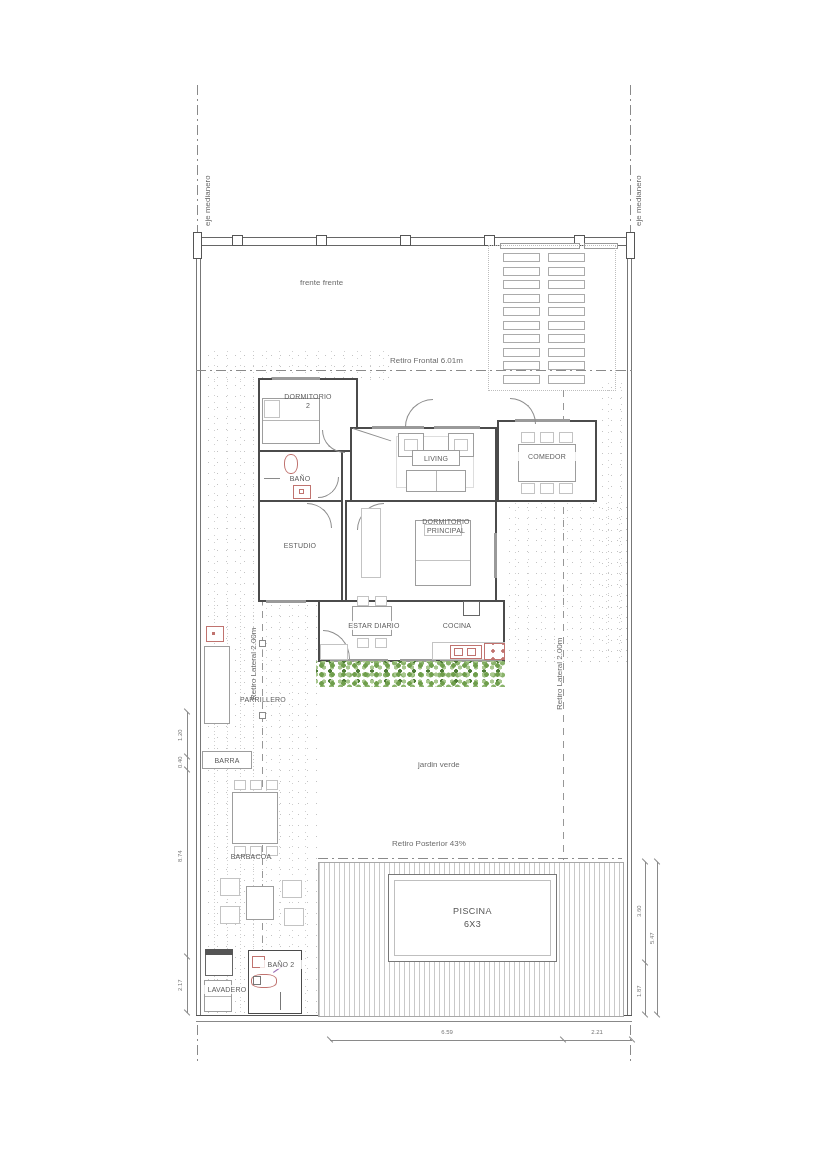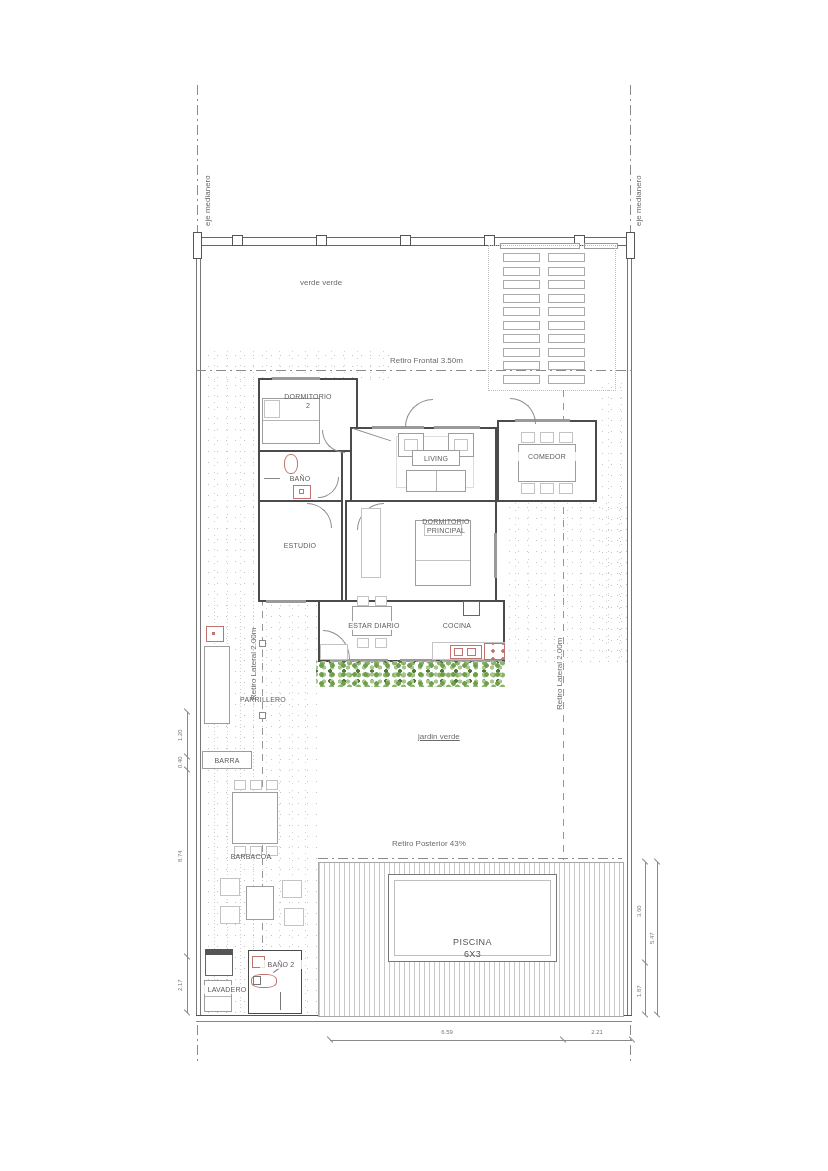--- a/index.html
+++ b/index.html
@@ -26,21 +26,21 @@
      background:repeating-linear-gradient(to bottom,#8a8a8a 0 10px,transparent 10px 14px,#8a8a8a 14px 16px,transparent 16px 20px);}
   .dashdot-h{position:absolute;height:1px;
      background:repeating-linear-gradient(to right,#8a8a8a 0 10px,transparent 10px 14px,#8a8a8a 14px 16px,transparent 16px 20px);}
   .dash-v{position:absolute;width:1px;
      background:repeating-linear-gradient(to bottom,#979797 0 7px,transparent 7px 13px);}
   .dot-rect{position:absolute;border:1px dotted #bdbdbd;}
   .deck{position:absolute;background:repeating-linear-gradient(to right,#c9c9c9 0 1px,#fff 1px 5px);
         border:1px solid #a8a8a8;}
   .pool{position:absolute;background:#fff;border:1.5px solid #777;
         box-shadow:inset 0 0 0 5px #fff,inset 0 0 0 6px #bfbfbf;
-        display:flex;align-items:flex-end;justify-content:center;}
+        display:flex;align-items:center;justify-content:center;}
   .pool-lbl{font-size:9px;color:#555;text-align:center;white-space:pre-line;line-height:1.4;letter-spacing:.4px;}
   .hedge{position:absolute;
      background-image:radial-gradient(circle,#6f9e4c 2px,transparent 2.6px),
                       radial-gradient(circle,#a8c78e 1.8px,transparent 2.4px),
                       radial-gradient(circle,#4e7c36 1.6px,transparent 2.2px),
                       radial-gradient(circle,#8ab36b 2.2px,transparent 2.8px);
      background-size:11px 9px,8px 7px,14px 10px,9px 12px;
      background-position:0 0,4px 3px,7px 5px,2px 8px;}
   .win{position:absolute;background:#9a9a9a;}
   .arc-tl{position:absolute;border-left:1px solid #8d8d8d;border-top:1px solid #8d8d8d;border-top-left-radius:100%;}
@@ -81,21 +81,21 @@
   <div class="abs" style="left:626px;top:232px;width:9px;height:27px;border:1.5px solid #555;background:#fff;"></div>
   <div class="pillar" style="left:232px;top:235px;"></div>
   <div class="pillar" style="left:316px;top:235px;"></div>
   <div class="pillar" style="left:400px;top:235px;"></div>
   <div class="pillar" style="left:484px;top:235px;"></div>
   <div class="pillar" style="left:574px;top:235px;"></div>
   <div class="abs" style="left:500px;top:243px;width:80px;height:6px;border:1px solid #999;background:#fff;"></div>
   <div class="abs" style="left:584px;top:243px;width:34px;height:6px;border:1px solid #999;background:#fff;"></div>
   <div class="abs" style="left:196px;top:1015px;width:436px;height:7px;border-top:1.5px solid #555;border-bottom:1px solid #888;background:#fff;"></div>
 
-  <div class="zone" style="left:300px;top:278px;">verde verde</div>
+  <div class="zone" style="left:300px;top:278px;">frente frente</div>
   <div class="dot-rect" style="left:488px;top:245px;width:126px;height:144px;"></div>
   <div class="paver-grid" style="left:503px;top:253px;">
     <div class="paver"></div>
       <div class="paver"></div>
     <div class="paver"></div>
       <div class="paver"></div>
     <div class="paver"></div>
       <div class="paver"></div>
     <div class="paver"></div>
       <div class="paver"></div>
@@ -106,21 +106,21 @@
     <div class="paver"></div>
       <div class="paver"></div>
     <div class="paver"></div>
       <div class="paver"></div>
     <div class="paver"></div>
       <div class="paver"></div>
     <div class="paver"></div>
       <div class="paver"></div>
   </div>
   <div class="dashdot-h" style="left:196px;top:370px;width:436px;"></div>
-  <div class="zone" style="left:390px;top:356px;">Retiro Frontal 3.50m</div>
+  <div class="zone" style="left:390px;top:356px;">Retiro Frontal 6.01m</div>
 
   <div class="dash-v" style="left:262px;top:390px;height:622px;"></div>
   <div class="abs" style="left:259px;top:640px;width:7px;height:7px;border:1px solid #8a8a8a;background:#fff;"></div>
   <div class="abs" style="left:259px;top:712px;width:7px;height:7px;border:1px solid #8a8a8a;background:#fff;"></div>
   <div class="zone vtext" style="left:249px;top:605px;height:95px;">Retiro Lateral 2.00m</div>
   <div class="dash-v" style="left:563px;top:390px;height:470px;"></div>
   <div class="zone vtext" style="left:555px;top:615px;height:95px;">Retiro Lateral 2.00m</div>
 
   <div class="room" style="left:258px;top:378px;width:100px;height:74px;"></div>
   <div class="room" style="left:258px;top:450px;width:85px;height:52px;"></div>
@@ -209,21 +209,21 @@
   <div class="furn lite" style="left:250px;top:846px;width:12px;height:10px;"></div>
   <div class="furn lite" style="left:266px;top:846px;width:12px;height:10px;"></div>
   <div class="lbl" style="left:224px;top:852px;width:54px;">BARBACOA</div>
 
   <div class="furn" style="left:246px;top:886px;width:28px;height:34px;"></div>
   <div class="furn lite" style="left:220px;top:878px;width:20px;height:18px;"></div>
   <div class="furn lite" style="left:220px;top:906px;width:20px;height:18px;"></div>
   <div class="furn lite" style="left:282px;top:880px;width:20px;height:18px;"></div>
   <div class="furn lite" style="left:284px;top:908px;width:20px;height:18px;"></div>
 
-  <div class="zone" style="left:418px;top:732px;text-decoration:underline;">jardin verde</div>
+  <div class="zone" style="left:418px;top:760px;">jardin verde</div>
   <div class="dashdot-h" style="left:318px;top:858px;width:304px;"></div>
   <div class="zone" style="left:392px;top:839px;">Retiro Posterior 43%</div>
 
   <div class="deck" style="left:318px;top:862px;width:304px;height:153px;"></div>
   <div class="pool" style="left:388px;top:874px;width:167px;height:86px;">
     <div class="pool-lbl">PISCINA
 6X3</div>
   </div>
 
   <div class="furn dark" style="left:205px;top:949px;width:28px;height:27px;"></div>

